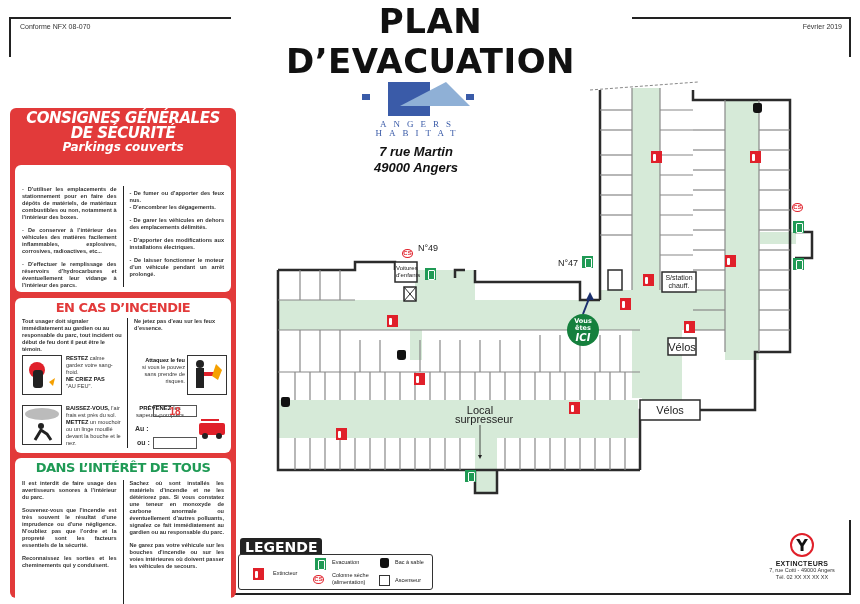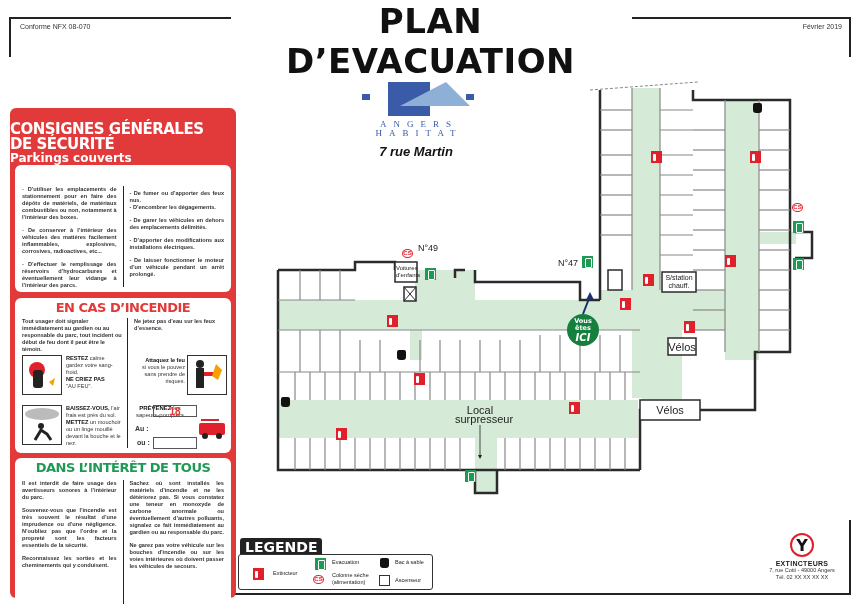--- a/index.html
+++ b/index.html
@@ -11,21 +11,21 @@
   .frame-right { position: absolute; right: 9px; top: 17px; width: 2px; height: 40px; background: #222; }
   .frame-bottom { position: absolute; left: 234px; right: 9px; bottom: 9px; height: 2px; background: #222; }
   .frame-right-b { position: absolute; right: 9px; top: 520px; width: 2px; height: 75px; background: #222; }
 
   .title { position: absolute; left: 238px; top: 1px; width: 385px; text-align: center; font-size: 34px; font-weight: 700; letter-spacing: 0.5px; color: #111; font-family: "DejaVu Sans", sans-serif; }
   .conforme { position: absolute; left: 20px; top: 23px; font-size: 7px; color: #333; }
   .date { position: absolute; right: 18px; top: 23px; font-size: 7px; color: #333; }
 
   
   .panel { position: absolute; left: 10px; top: 108px; width: 226px; height: 490px; background: #e23a3a; border-radius: 6px; }
-  .panel-head { color: #fff; text-align: left; font-weight: 700; font-family: "DejaVu Sans", sans-serif; line-height: 1.0; padding-top: 14px; }
+  .panel-head { color: #fff; text-align: center; font-weight: 700; font-family: "DejaVu Sans", sans-serif; line-height: 1.0; padding-top: 3px; font-style: italic; }
   .panel-head .l1 { font-size: 15px; letter-spacing: -0.5px; }
   .panel-head .l3 { font-size: 12px; }
   .box { position: absolute; left: 5px; width: 216px; background: #fff; border-radius: 6px; }
   .box h3 { text-align: center; font-family: "DejaVu Sans", sans-serif; font-weight: 700; font-size: 13px; padding-top: 2px; letter-spacing: -0.5px; }
   .red-h { color: #e23a3a; }
   .green-h { color: #1f9a55; }
   .cols { position: absolute; left: 7px; right: 7px; display: flex; }
   .col { flex: 1; font-size: 5.6px; line-height: 7px; font-weight: 700; color: #333; text-align: justify; }
   .col p { margin-bottom: 6px; }
   .col-div { width: 1px; background: #222; margin: 0 6px; }
@@ -185,20 +185,21 @@
     <polygon points="42,26 88,2 112,26" fill="#8fb0d6"></polygon>
     <rect x="108" y="14" width="8" height="6" fill="#3a5ba8"></rect>
   </svg>
   <div style="position:absolute;left:4px;top:40px;width:114px;text-align:center;font-family:'Liberation Serif',serif;font-size:9px;letter-spacing:7px;color:#3a5ba8;line-height:9px;">
     <div>ANGERS</div>
       <div>HABITAT</div>
   </div>
 </div>
 <div class="addr">
   <div>7 rue Martin</div>
+  <div>49000 Angers</div>
 </div>
 
 <svg class="plan" width="860" height="604" viewBox="0 0 860 604">
 
   <g fill="#d6ead8">
     <rect x="278" y="300" width="360" height="30"></rect>
     <rect x="278" y="400" width="360" height="38"></rect>
     <rect x="415" y="270" width="60" height="40"></rect>
     <rect x="410" y="330" width="12" height="30"></rect>
     <rect x="632" y="88" width="28" height="310"></rect>

